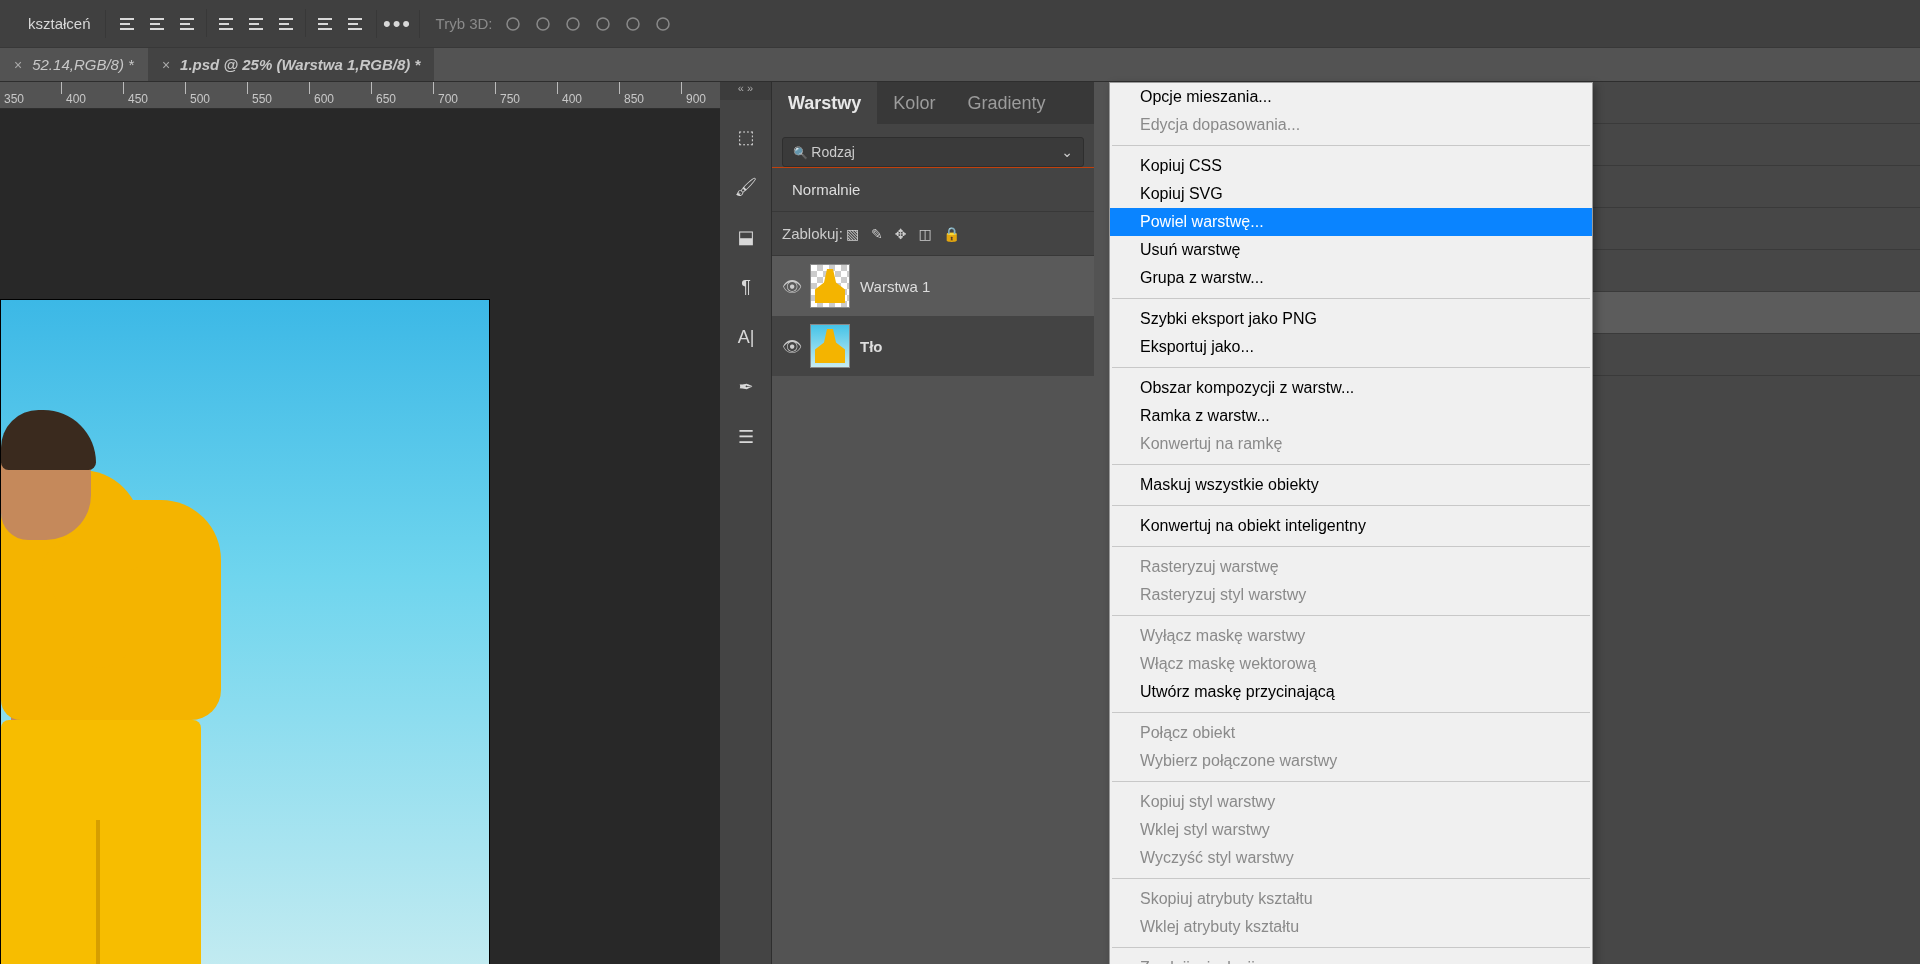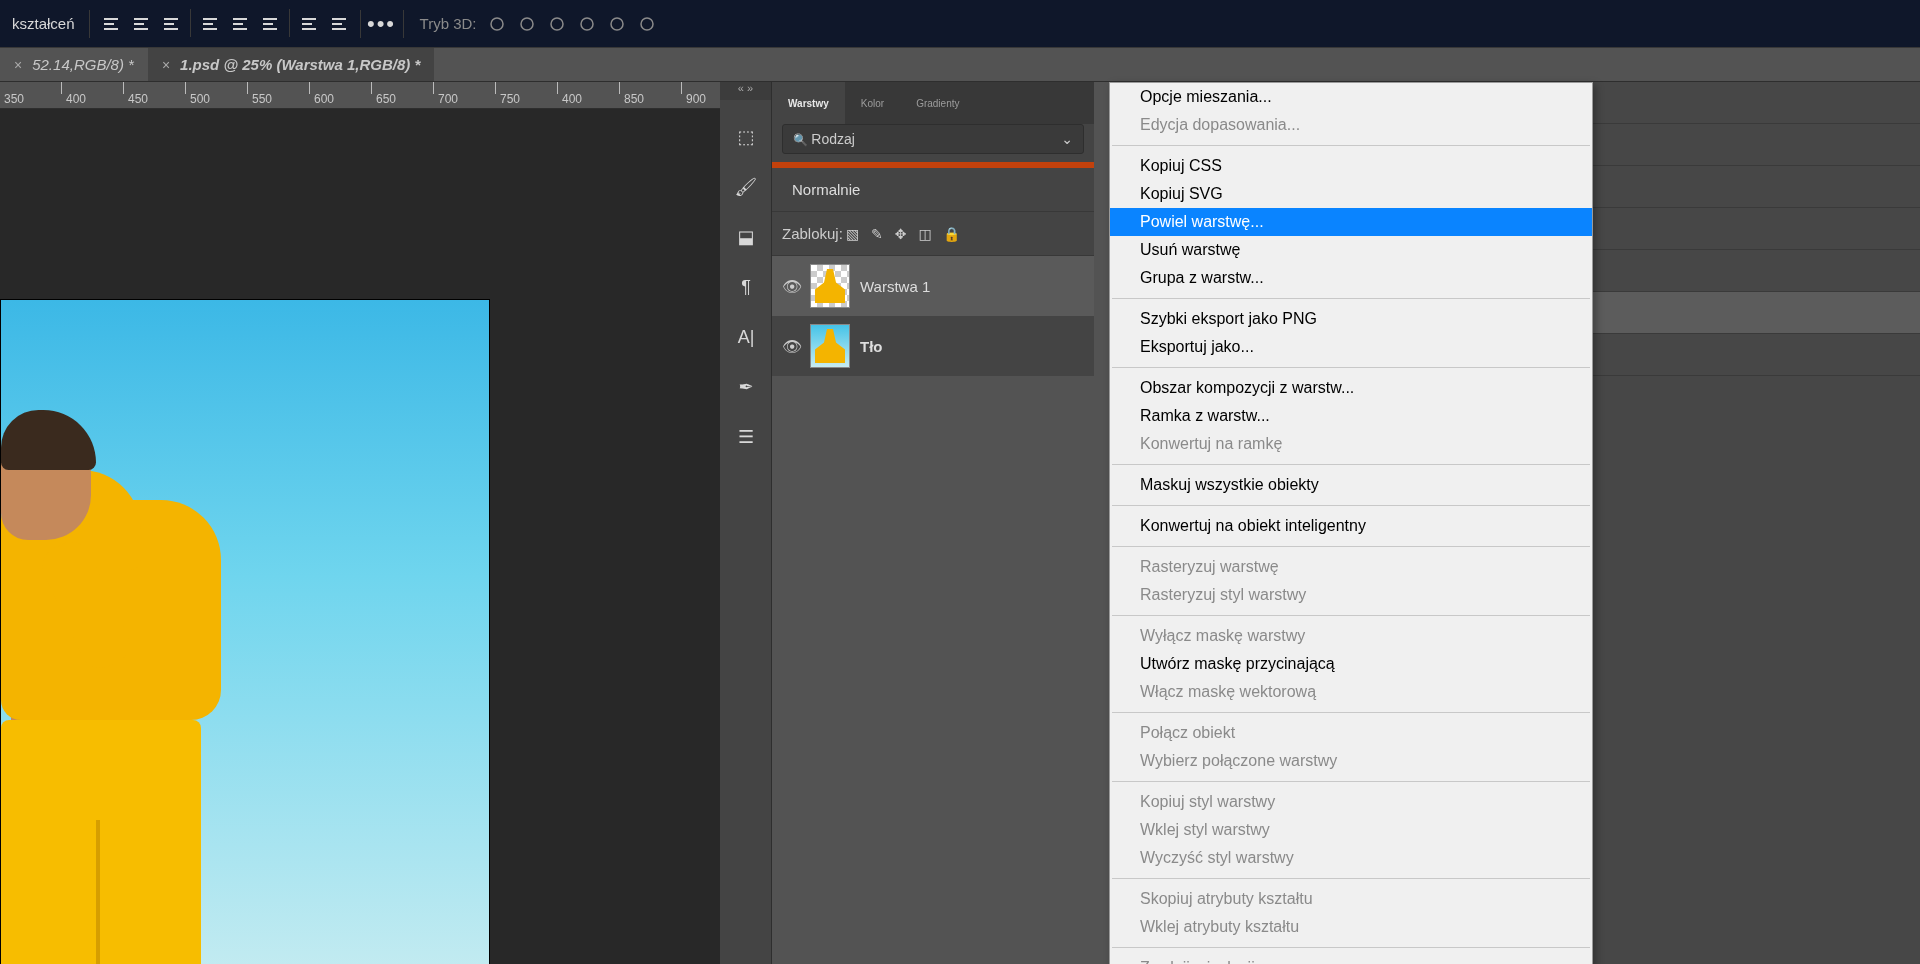--- a/index.html
+++ b/index.html
@@ -1,19 +1,19 @@
 <!DOCTYPE html>
 <html><head>
 <meta charset="utf-8">
 <style>
   * { margin: 0; padding: 0; box-sizing: border-box; font-family: Tahoma, "Segoe UI", sans-serif; }
   body { background: #535353; color: #d8d8d8; width: 1920px; height: 964px; overflow: hidden; position: relative; font-size: 14px; }
   
   
-  .options-bar { height: 48px; background: #0f172a; border-bottom: 1px solid #383838; display: flex; align-items: center; padding: 0 4px; gap: 2px; }
+  .options-bar { height: 48px; background: #404040; border-bottom: 1px solid #383838; display: flex; align-items: center; padding: 0 20px; gap: 2px; }
   .opt-label { color: #d8d8d8; padding: 0 8px; font-size: 15px; }
   .opt-sep { width: 1px; height: 28px; background: #383838; margin: 0 4px; }
   .opt-btn { width: 30px; height: 30px; display: flex; align-items: center; justify-content: center; color: #d8d8d8; border-radius: 2px; }
   .opt-btn svg { width: 18px; height: 18px; fill: #d8d8d8; }
   .opt-btn.dots { font-size: 22px; letter-spacing: 2px; }
   .mode3d-label { color: #8a8a8a; padding: 0 4px 0 10px; font-size: 15px; }
   .mode3d-btn svg { fill: #8a8a8a; }
   
   
   .doc-tabs { height: 34px; background: #535353; display: flex; align-items: stretch; border-bottom: 1px solid #2e2e2e; }
@@ -50,24 +50,24 @@
   .right-space { flex: 1; background: #535353; position: relative; }
   
   
   .side-strip { position: absolute; left: 0; top: 0; width: 52px; background: #444; height: 100%; border-right: 1px solid #2e2e2e; display: flex; flex-direction: column; padding-top: 30px; }
   .side-strip .collapse-handle { position: absolute; top: 0; left: 0; right: 0; height: 18px; text-align: center; font-size: 11px; color: #aaa; background: #3c3c3c; }
   .strip-btn { width: 52px; height: 50px; display: flex; align-items: center; justify-content: center; }
   
   
   .panels { position: absolute; left: 52px; top: 0; width: 322px; background: #444; }
   .panel-tabs { display: flex; height: 42px; background: #383838; align-items: stretch; }
-  .panel-tab { padding: 0 16px; display: flex; align-items: center; color: #9c9c9c; font-size: 10px; }
+  .panel-tab { padding: 0 16px; display: flex; align-items: center; color: #9c9c9c; font-size: 18px; }
   .panel-tab.active { background: #444; color: #e8e8e8; font-weight: bold; }
   
-  .layer-filter-row { display: flex; align-items: flex-start; height: 44px; padding: 0 10px; border-bottom: 6px solid #c2410c; }
+  .layer-filter-row { display: flex; align-items: flex-end; height: 44px; padding: 0 10px; border-bottom: 1px solid #c2410c; }
   .filter-dd { flex: 1; height: 30px; background: #3a3a3a; border: 1px solid #2e2e2e; border-radius: 3px; display: flex; align-items: center; padding: 0 10px; justify-content: space-between; color: #ccc; }
   .filter-dd .dd-label::before { content: "🔍 "; font-size: 12px; }
   
   .blend-row { display: flex; align-items: center; height: 44px; padding: 0 10px; border-bottom: 1px solid #383838; }
   .blend-dd { flex: 1; height: 30px; display: flex; align-items: center; padding: 0 10px; color: #ddd; font-size: 15px; }
   
   .lock-row { display: flex; align-items: center; height: 44px; padding: 0 10px; border-bottom: 1px solid #383838; gap: 3px; color: #ccc; font-size: 15px; }
   .lock-icons { display: flex; gap: 12px; }
   .lock-icons span { font-size: 14px; color: #ccc; }
   
@@ -370,22 +370,22 @@
       <div class="cm-item disabled">Konwertuj na ramkę</div>
       <div class="cm-sep"></div>
       <div class="cm-item ">Maskuj wszystkie obiekty</div>
       <div class="cm-sep"></div>
       <div class="cm-item ">Konwertuj na obiekt inteligentny</div>
       <div class="cm-sep"></div>
       <div class="cm-item disabled">Rasteryzuj warstwę</div>
       <div class="cm-item disabled">Rasteryzuj styl warstwy</div>
       <div class="cm-sep"></div>
       <div class="cm-item disabled">Wyłącz maskę warstwy</div>
+      <div class="cm-item disabled">Włącz maskę wektorową</div>
       <div class="cm-item ">Utwórz maskę przycinającą</div>
-      <div class="cm-item disabled">Włącz maskę wektorową</div>
       <div class="cm-sep"></div>
       <div class="cm-item disabled">Połącz obiekt</div>
       <div class="cm-item disabled">Wybierz połączone warstwy</div>
       <div class="cm-sep"></div>
       <div class="cm-item disabled">Kopiuj styl warstwy</div>
       <div class="cm-item disabled">Wklej styl warstwy</div>
       <div class="cm-item disabled">Wyczyść styl warstwy</div>
       <div class="cm-sep"></div>
       <div class="cm-item disabled">Skopiuj atrybuty kształtu</div>
       <div class="cm-item disabled">Wklej atrybuty kształtu</div>

